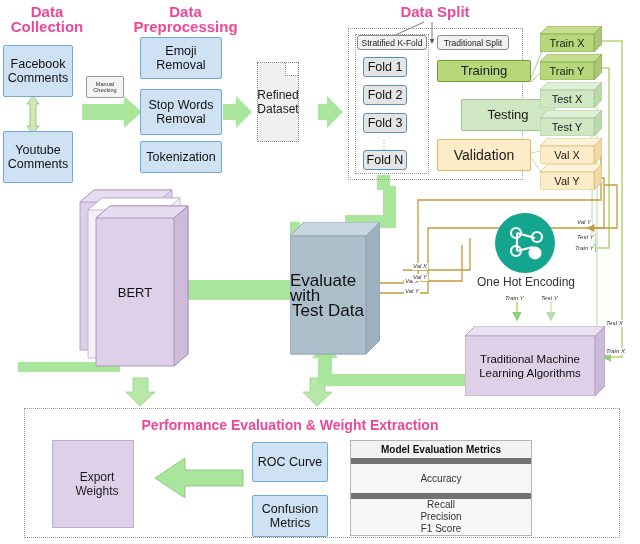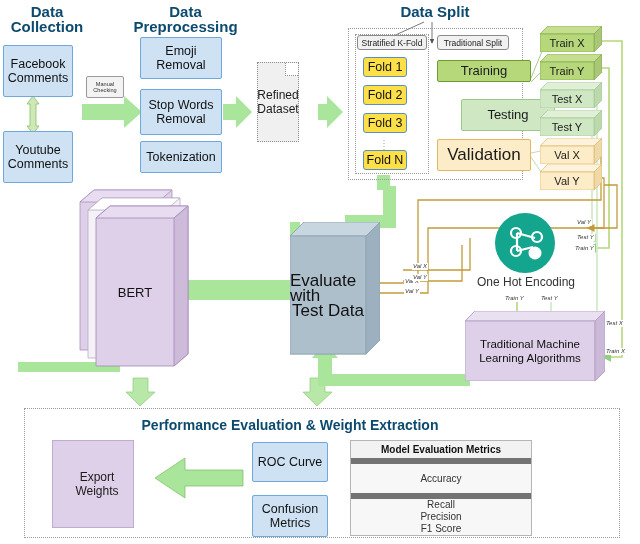--- a/index.html
+++ b/index.html
@@ -2,27 +2,27 @@
 <html><head>
 <meta charset="utf-8">
 <style>
   html,body{margin:0;padding:0;background:#ffffff;}
   body{width:640px;height:544px;position:relative;overflow:hidden;
        font-family:"Liberation Sans","DejaVu Sans",sans-serif;color:#1b1b1b;}
   #stage{position:absolute;left:0;top:0;width:640px;height:544px;}
   .abs{position:absolute;box-sizing:border-box;}
 
   
-  .heading{font-weight:bold;font-size:15px;line-height:15px;text-align:center;color:#0c4a6e;}
+  .heading{font-weight:bold;font-size:15px;line-height:15px;text-align:center;color:#ec4899;}
 
   
   .box{display:flex;align-items:center;justify-content:center;text-align:center;
        font-size:12.5px;line-height:14px;border-radius:2px;}
   .blue{background:#cfe2f3;border:1px solid #6fa8dc;color:#111;}
-  .blue-sm{background:#fde047;border:1px solid #5b8fc2;color:#111;border-radius:3px;}
+  .blue-sm{background:#e5e5e5;border:1px solid #5b8fc2;color:#111;border-radius:3px;}
   .grey-lbl{background:#f1f1f1;border:1px solid #8a8a8a;color:#222;border-radius:3px;
             font-size:8.5px;line-height:10px;}
   .grey-tiny{background:#f3f3f3;border:1px solid #9a9a9a;color:#333;border-radius:2px;
              font-size:5.6px;line-height:6.4px;}
   .green-dark{background:#b6d77a;border:1px solid #6f9c31;}
   .green-light{background:#cfe8c3;border:1px solid #9bc98a;margin-left:24px;}
   .tan{background:#fdecc8;border:1px solid #e0b860;}
 
   
   .dashed{border:1px dotted #9b9b9b;background:transparent;}
@@ -222,21 +222,21 @@
 
   <div class="abs box blue-sm" style="left:363px;top:57px;width:44px;height:20px;" style2="">Fold 1</div>
   <div class="abs box blue-sm" style="left:363px;top:85px;width:44px;height:20px;">Fold 2</div>
   <div class="abs box blue-sm" style="left:363px;top:113px;width:44px;height:20px;">Fold 3</div>
   <div class="abs box blue-sm" style="left:363px;top:150px;width:44px;height:20px;">Fold N</div>
 
   <div class="abs box grey-lbl" style="left:437px;top:35px;width:72px;height:15px;">Traditional Split</div>
 
   <div class="abs box green-dark" style="left:437px;top:60px;width:94px;height:22px;font-size:13px;">Training</div>
   <div class="abs box green-light" style="left:437px;top:99px;width:94px;height:32px;font-size:13px;">Testing</div>
-  <div class="abs box tan" style="left:437px;top:139px;width:94px;height:32px;font-size:17px;">Validation</div>
+  <div class="abs box tan" style="left:437px;top:139px;width:94px;height:32px;font-size:14px;">Validation</div>
 
   <div class="abs slab" style="left:540px;top:26px;width:62px;height:26px;">
     <svg style="position:absolute;left:0;top:0;width:62px;height:26px;" viewBox="0 0 62 26">
       <path d="M0,8 L8,0 L62,0 L54,8 z" fill="#c5df8f" stroke="#84a94a" stroke-width="0.7"></path>
       <path d="M54,8 L62,0 L62,18 L54,26 z" fill="#a8c777" stroke="#84a94a" stroke-width="0.7"></path>
       <rect x="0" y="8" width="54" height="18" fill="#b6d77a" stroke="#84a94a" stroke-width="0.7"></rect>
     </svg>
     <div class="abs" style="left:0;top:8px;width:54px;height:18px;display:flex;align-items:center;justify-content:center;font-size:11px;">Train X</div>
   </div>
 
@@ -325,21 +325,21 @@
         <line x1="22" y1="20" x2="22" y2="38"></line>
       </g>
       <circle cx="21" cy="20" r="5" fill="none" stroke="#ffffff" stroke-width="2.2"></circle>
       <circle cx="42" cy="24" r="5" fill="none" stroke="#ffffff" stroke-width="2.2"></circle>
       <circle cx="21" cy="38" r="5" fill="none" stroke="#ffffff" stroke-width="2.2"></circle>
       <circle cx="40" cy="40" r="6.5" fill="#ffffff"></circle>
     </svg>
   </div>
   <div class="abs" style="left:470px;top:275px;width:112px;text-align:center;font-size:12px;color:#333;">One Hot Encoding</div>
 
-  <div class="abs" style="left:465px;top:311px;width:140px;height:60px;text-align:right;">
+  <div class="abs" style="left:465px;top:326px;width:140px;height:60px;text-align:right;">
     <svg style="position:absolute;left:0;top:0;width:140px;height:70px;" viewBox="0 0 140 70">
       <path d="M0,10 L10,0 L140,0 L140,60 L130,70 L0,70 z" fill="#ded0e8" stroke="#b49dc4" stroke-width="0.8"></path>
       <path d="M0,10 L10,0 L140,0 L130,10 z" fill="#e9e0f1" stroke="#b49dc4" stroke-width="0.8"></path>
       <rect x="0" y="10" width="130" height="60" fill="#ded0e8" stroke="#b49dc4" stroke-width="0.8"></rect>
       <path d="M130,10 L140,0 L140,60 L130,70 z" fill="#cbb9d8" stroke="#b49dc4" stroke-width="0.8"></path>
     </svg>
     <div class="abs" style="left:0;top:10px;width:130px;height:60px;display:flex;flex-direction:column;
          align-items:center;justify-content:center;font-size:11.5px;line-height:14px;color:#111;">
       <span>Traditional Machine</span>
       <span>Learning Algorithms</span>

